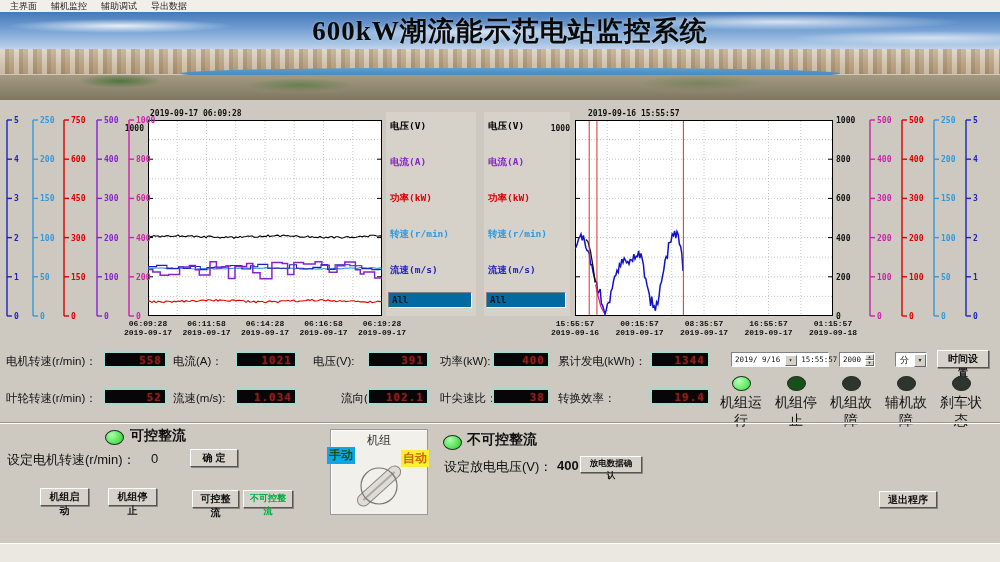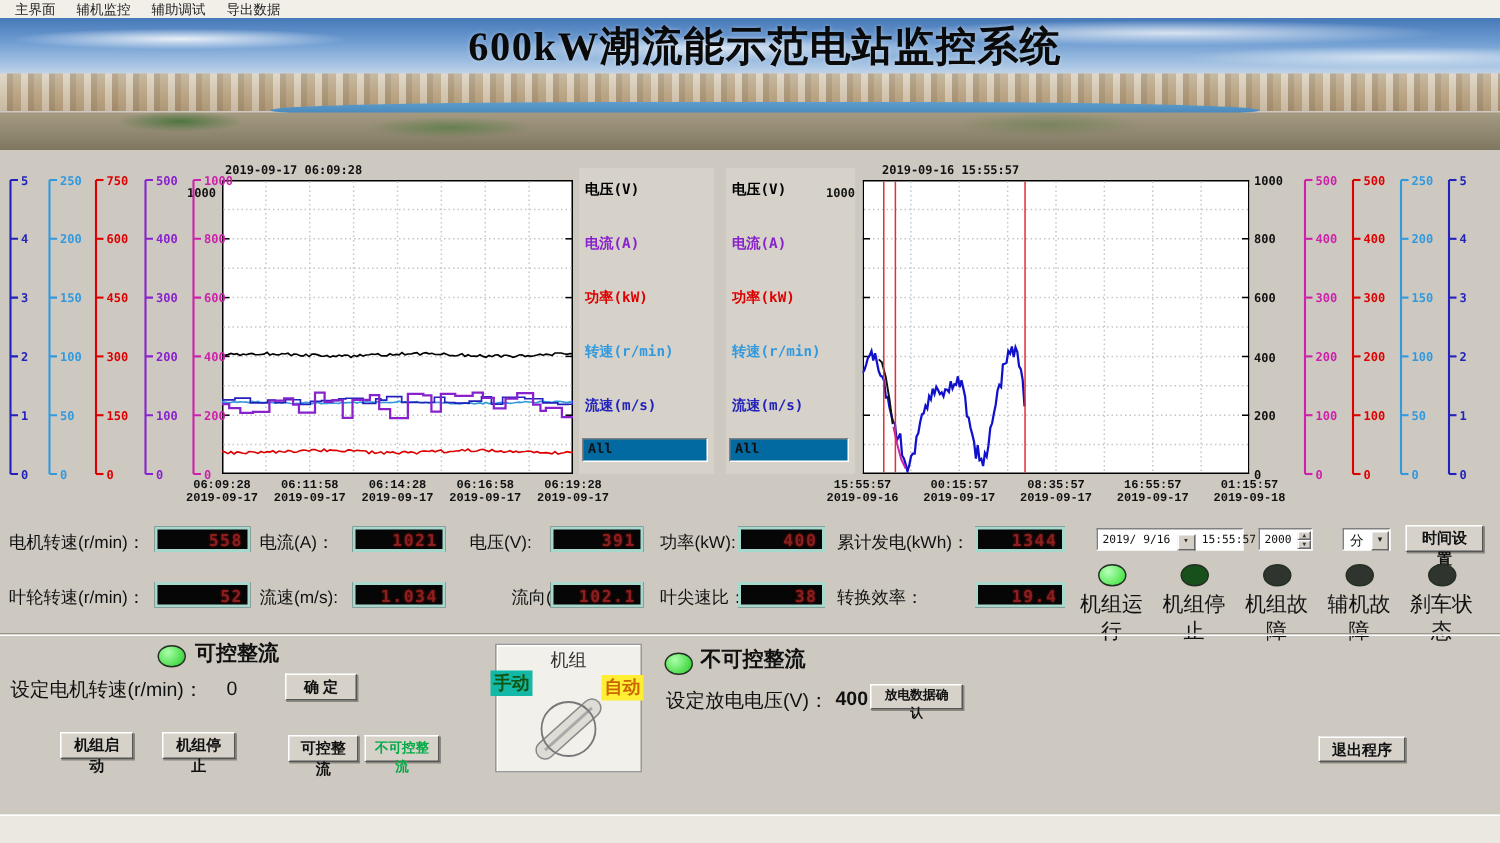--- a/index.html
+++ b/index.html
@@ -306,21 +306,21 @@
   <div class="set-label" style="left:151px;top:451px;">0</div>
   <button class="btn" style="left:190px;top:449px;width:48px;height:18px;">确  定</button>
 
   <button class="btn" style="left:40px;top:488px;width:49px;height:18px;">机组启动</button>
   <button class="btn" style="left:108px;top:488px;width:49px;height:18px;">机组停止</button>
   <button class="btn" style="left:192px;top:490px;width:47px;height:18px;">可控整流</button>
   <button class="btn" style="left:243px;top:490px;width:50px;height:18px;color:#00aa44;font-size:9px;">不可控整流</button>
 
   <div class="knob-panel" style="left:330px;top:429px;width:96px;height:84px;">
     <div class="knob-title">机组</div>
-    <span class="tag" style="left:-4px;top:17px;background:#14b8a6;color:#115511;">手动</span>
+    <span class="tag" style="left:-4px;top:17px;background:#0ea5e9;color:#115511;">手动</span>
     <span class="tag" style="right:-2px;top:20px;background:#ffee33;color:#cc6600;">自动</span>
     <svg width="70" height="52" style="position:absolute;left:13px;top:30px;">
       <g transform="rotate(-42 35 26)">
         <rect x="8" y="20" width="54" height="12" rx="6" fill="#dedcd4" stroke="#888"></rect>
         <line x1="14" y1="26" x2="56" y2="26" stroke="#aaa" stroke-width="2"></line>
       </g>
       <circle cx="35" cy="26" r="18" fill="none" stroke="#777" stroke-width="1.2"></circle>
     </svg>
   </div>
 

